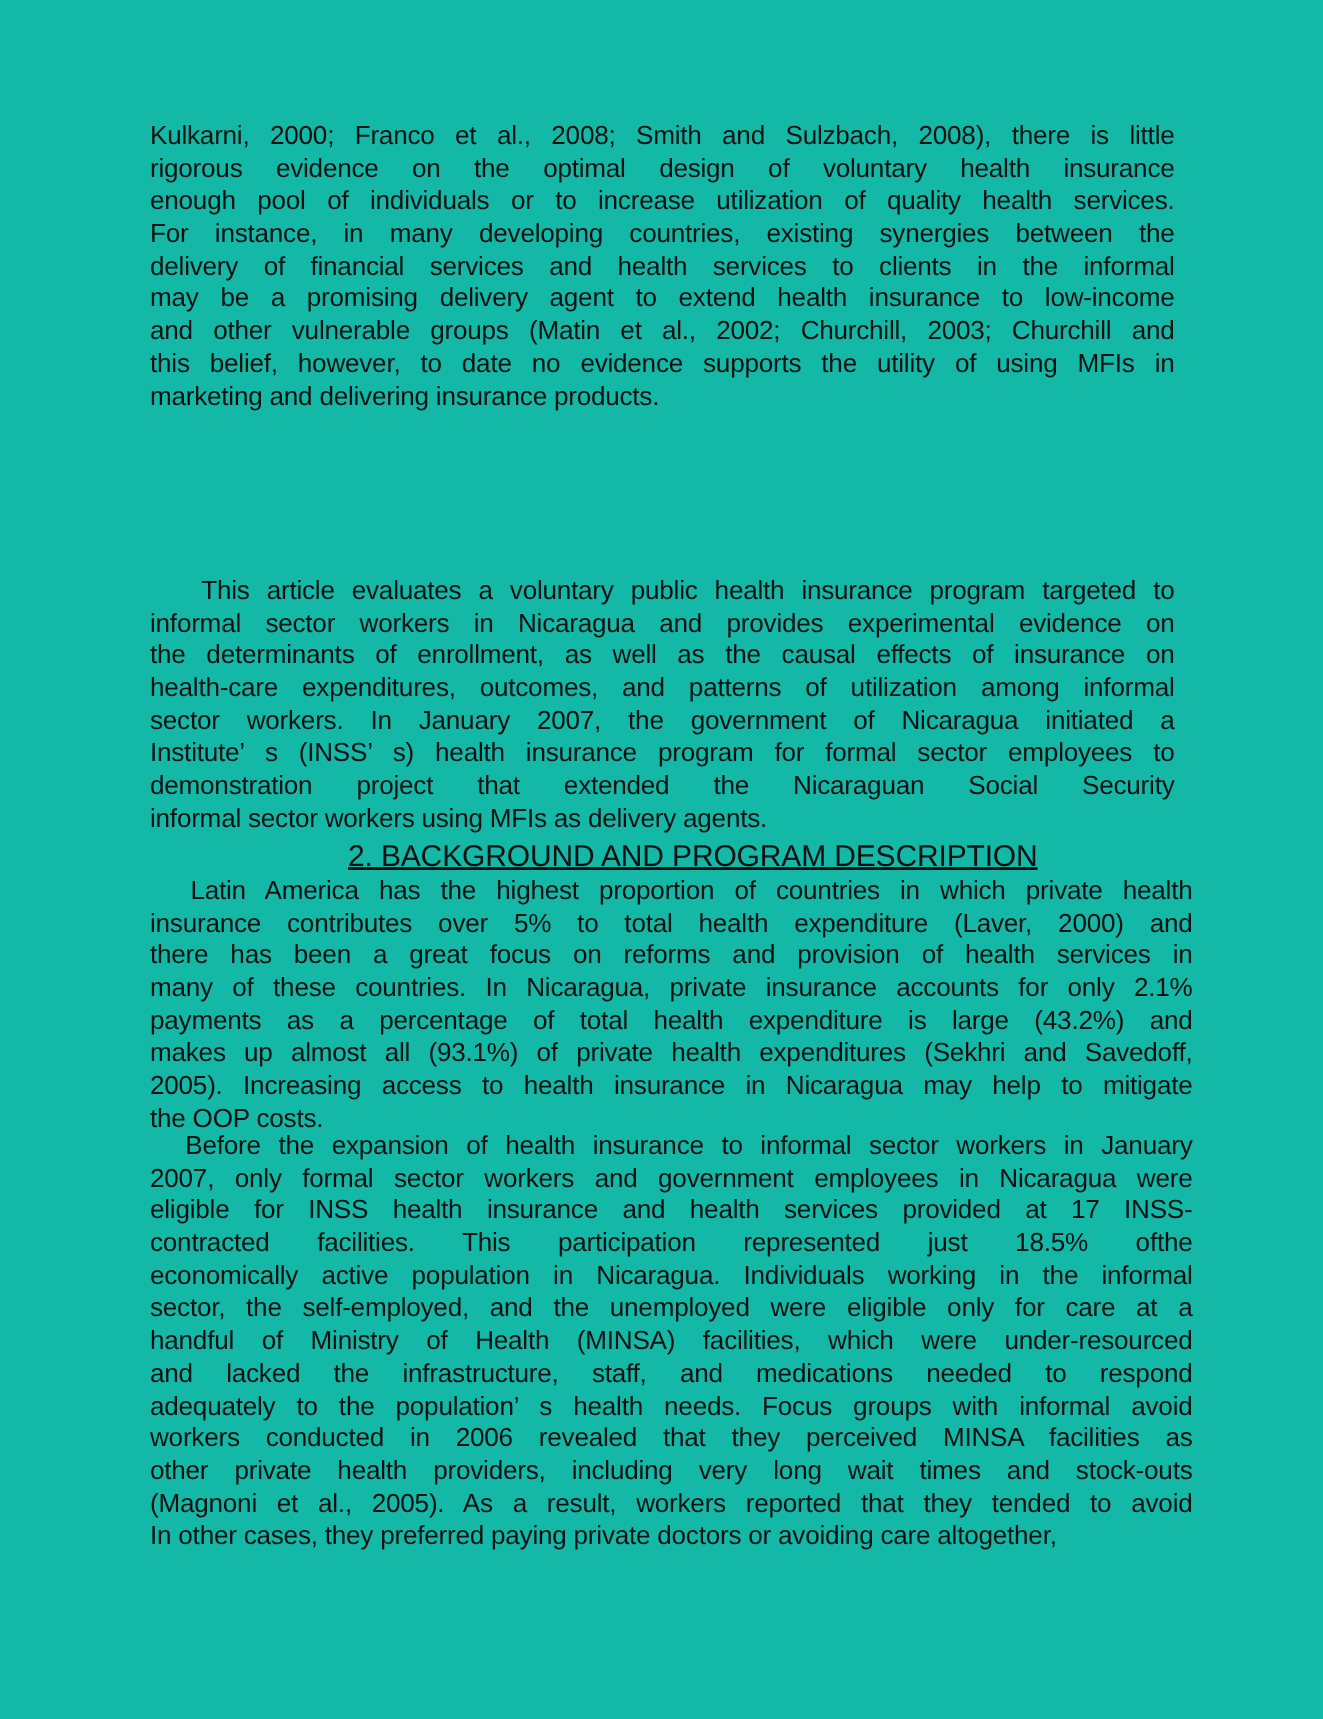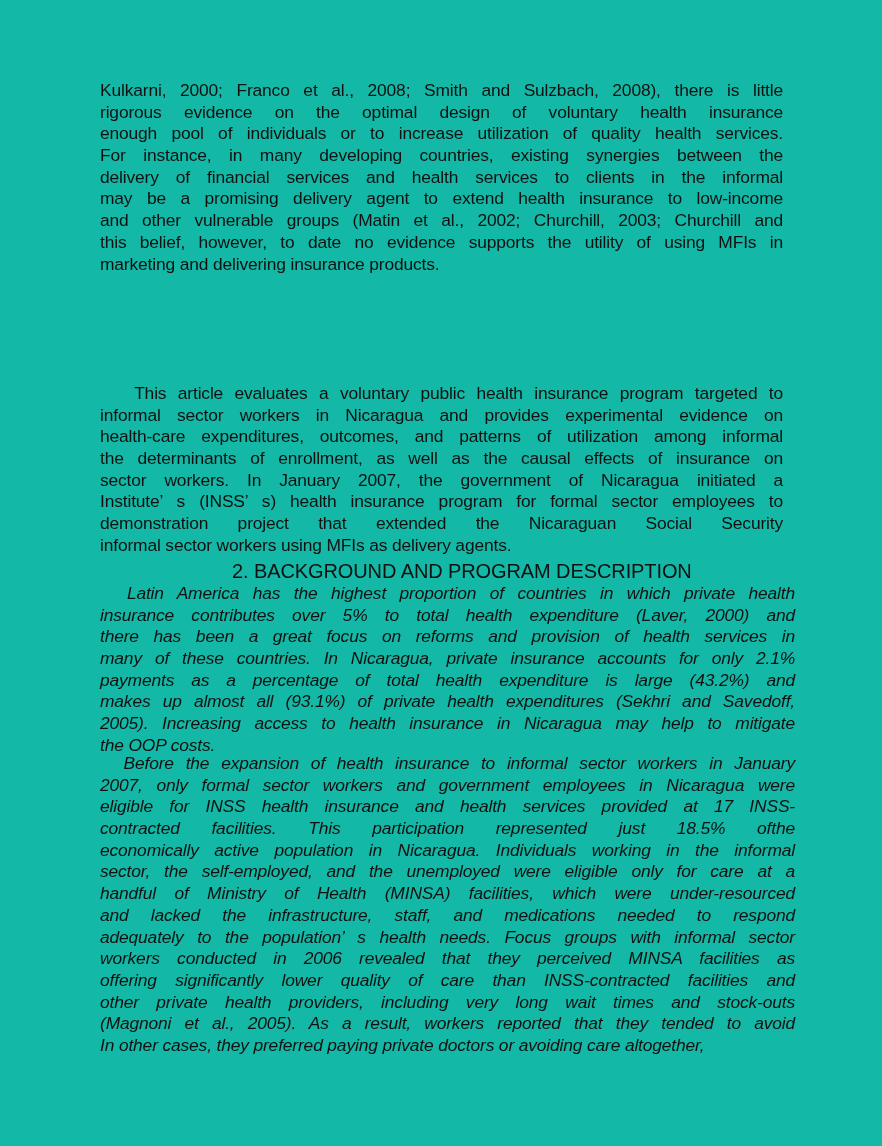--- a/index.html
+++ b/index.html
@@ -1,48 +1,48 @@
 <!DOCTYPE html>
 <html><head>
 <meta charset="utf-8">
 <style>
   html, body { margin: 0; padding: 0; background: #ffffff; }
   body { width: 882px; height: 1146px; position: relative; overflow: hidden;
          font-family: "Liberation Sans", "DejaVu Sans", sans-serif; color: #111111; }
   .page { position: absolute; left: 0; top: 0; width: 882px; height: 1146px; background: #14b8a6; }
   .para { position: absolute; left: 100px; width: 683px; }
-  .para.wide { width: 695px; font-style: italic; }
+  .para.wide { width: 695px; }
   .line { display: block; height: 21.7px; line-height: 21.7px; font-size: 17.4px;
           text-align: justify; text-align-last: justify; white-space: nowrap; overflow: visible;
           letter-spacing: -0.15px; }
   .line.last { text-align-last: left; }
   .heading { position: absolute; left: 232px; top: 558px; font-size: 20px; line-height: 26px;
-             letter-spacing: -0.1px; white-space: nowrap; }
+             letter-spacing: -0.1px; white-space: nowrap; text-decoration: underline; }
 </style>
 </head>
 <body>
 
 <div class="page">
 
   <div class="para" id="p0" style="top:80px;">
       <span class="line">Kulkarni, 2000; Franco et al., 2008; Smith and Sulzbach, 2008), there is little</span>
       <span class="line">rigorous evidence on the optimal design of voluntary health insurance</span>
       <span class="line">enough pool of individuals or to increase utilization of quality health services.</span>
       <span class="line">For instance, in many developing countries, existing synergies between the</span>
       <span class="line">delivery of financial services and health services to clients in the informal</span>
       <span class="line">may be a promising delivery agent to extend health insurance to low-income</span>
       <span class="line">and other vulnerable groups (Matin et al., 2002; Churchill, 2003; Churchill and</span>
       <span class="line">this belief, however, to date no evidence supports the utility of using MFIs in</span>
       <span class="line last">marketing and delivering insurance products.</span>
     </div>
   <div class="para" id="p1" style="top:367px;margin-top:16px;">
       <span class="line">&nbsp;&nbsp;&nbsp;This article evaluates a voluntary public health insurance program targeted to</span>
       <span class="line">informal sector workers in Nicaragua and provides experimental evidence on</span>
+      <span class="line">the determinants of enrollment, as well as the causal effects of insurance on</span>
       <span class="line">health-care expenditures, outcomes, and patterns of utilization among informal</span>
-      <span class="line">the determinants of enrollment, as well as the causal effects of insurance on</span>
       <span class="line">sector workers. In January 2007, the government of Nicaragua initiated a</span>
       <span class="line">Institute’ s (INSS’ s) health insurance program for formal sector employees to</span>
       <span class="line">demonstration project that extended the Nicaraguan Social Security</span>
       <span class="line last">informal sector workers using MFIs as delivery agents.</span>
     </div>
 
   <div class="heading">2. BACKGROUND AND PROGRAM DESCRIPTION</div>
 
   <div class="para wide" id="p2" style="top:583px;">
       <span class="line">&nbsp;&nbsp;Latin America has the highest proportion of countries in which private health</span>
@@ -56,21 +56,20 @@
     </div>
   <div class="para wide" id="p3" style="top:753px;">
       <span class="line">&nbsp;&nbsp;Before the expansion of health insurance to informal sector workers in January</span>
       <span class="line">2007, only formal sector workers and government employees in Nicaragua were</span>
       <span class="line">eligible for INSS health insurance and health services provided at 17 INSS-</span>
       <span class="line">contracted facilities. This participation represented just 18.5% ofthe</span>
       <span class="line">economically active population in Nicaragua. Individuals working in the informal</span>
       <span class="line">sector, the self-employed, and the unemployed were eligible only for care at a</span>
       <span class="line">handful of Ministry of Health (MINSA) facilities, which were under-resourced</span>
       <span class="line">and lacked the infrastructure, staff, and medications needed to respond</span>
-      <span class="line">adequately to the population’ s health needs. Focus groups with informal sector</span>
+      <span class="line">adequately to the population’ s health needs. Focus groups with informal avoid</span>
       <span class="line">workers conducted in 2006 revealed that they perceived MINSA facilities as</span>
-      <span class="line">offering significantly lower quality of care than INSS-contracted facilities and</span>
       <span class="line">other private health providers, including very long wait times and stock-outs</span>
       <span class="line">(Magnoni et al., 2005). As a result, workers reported that they tended to avoid</span>
       <span class="line last">In other cases, they preferred paying private doctors or avoiding care altogether,</span>
     </div>
 
 </div>
 
 </body></html>

